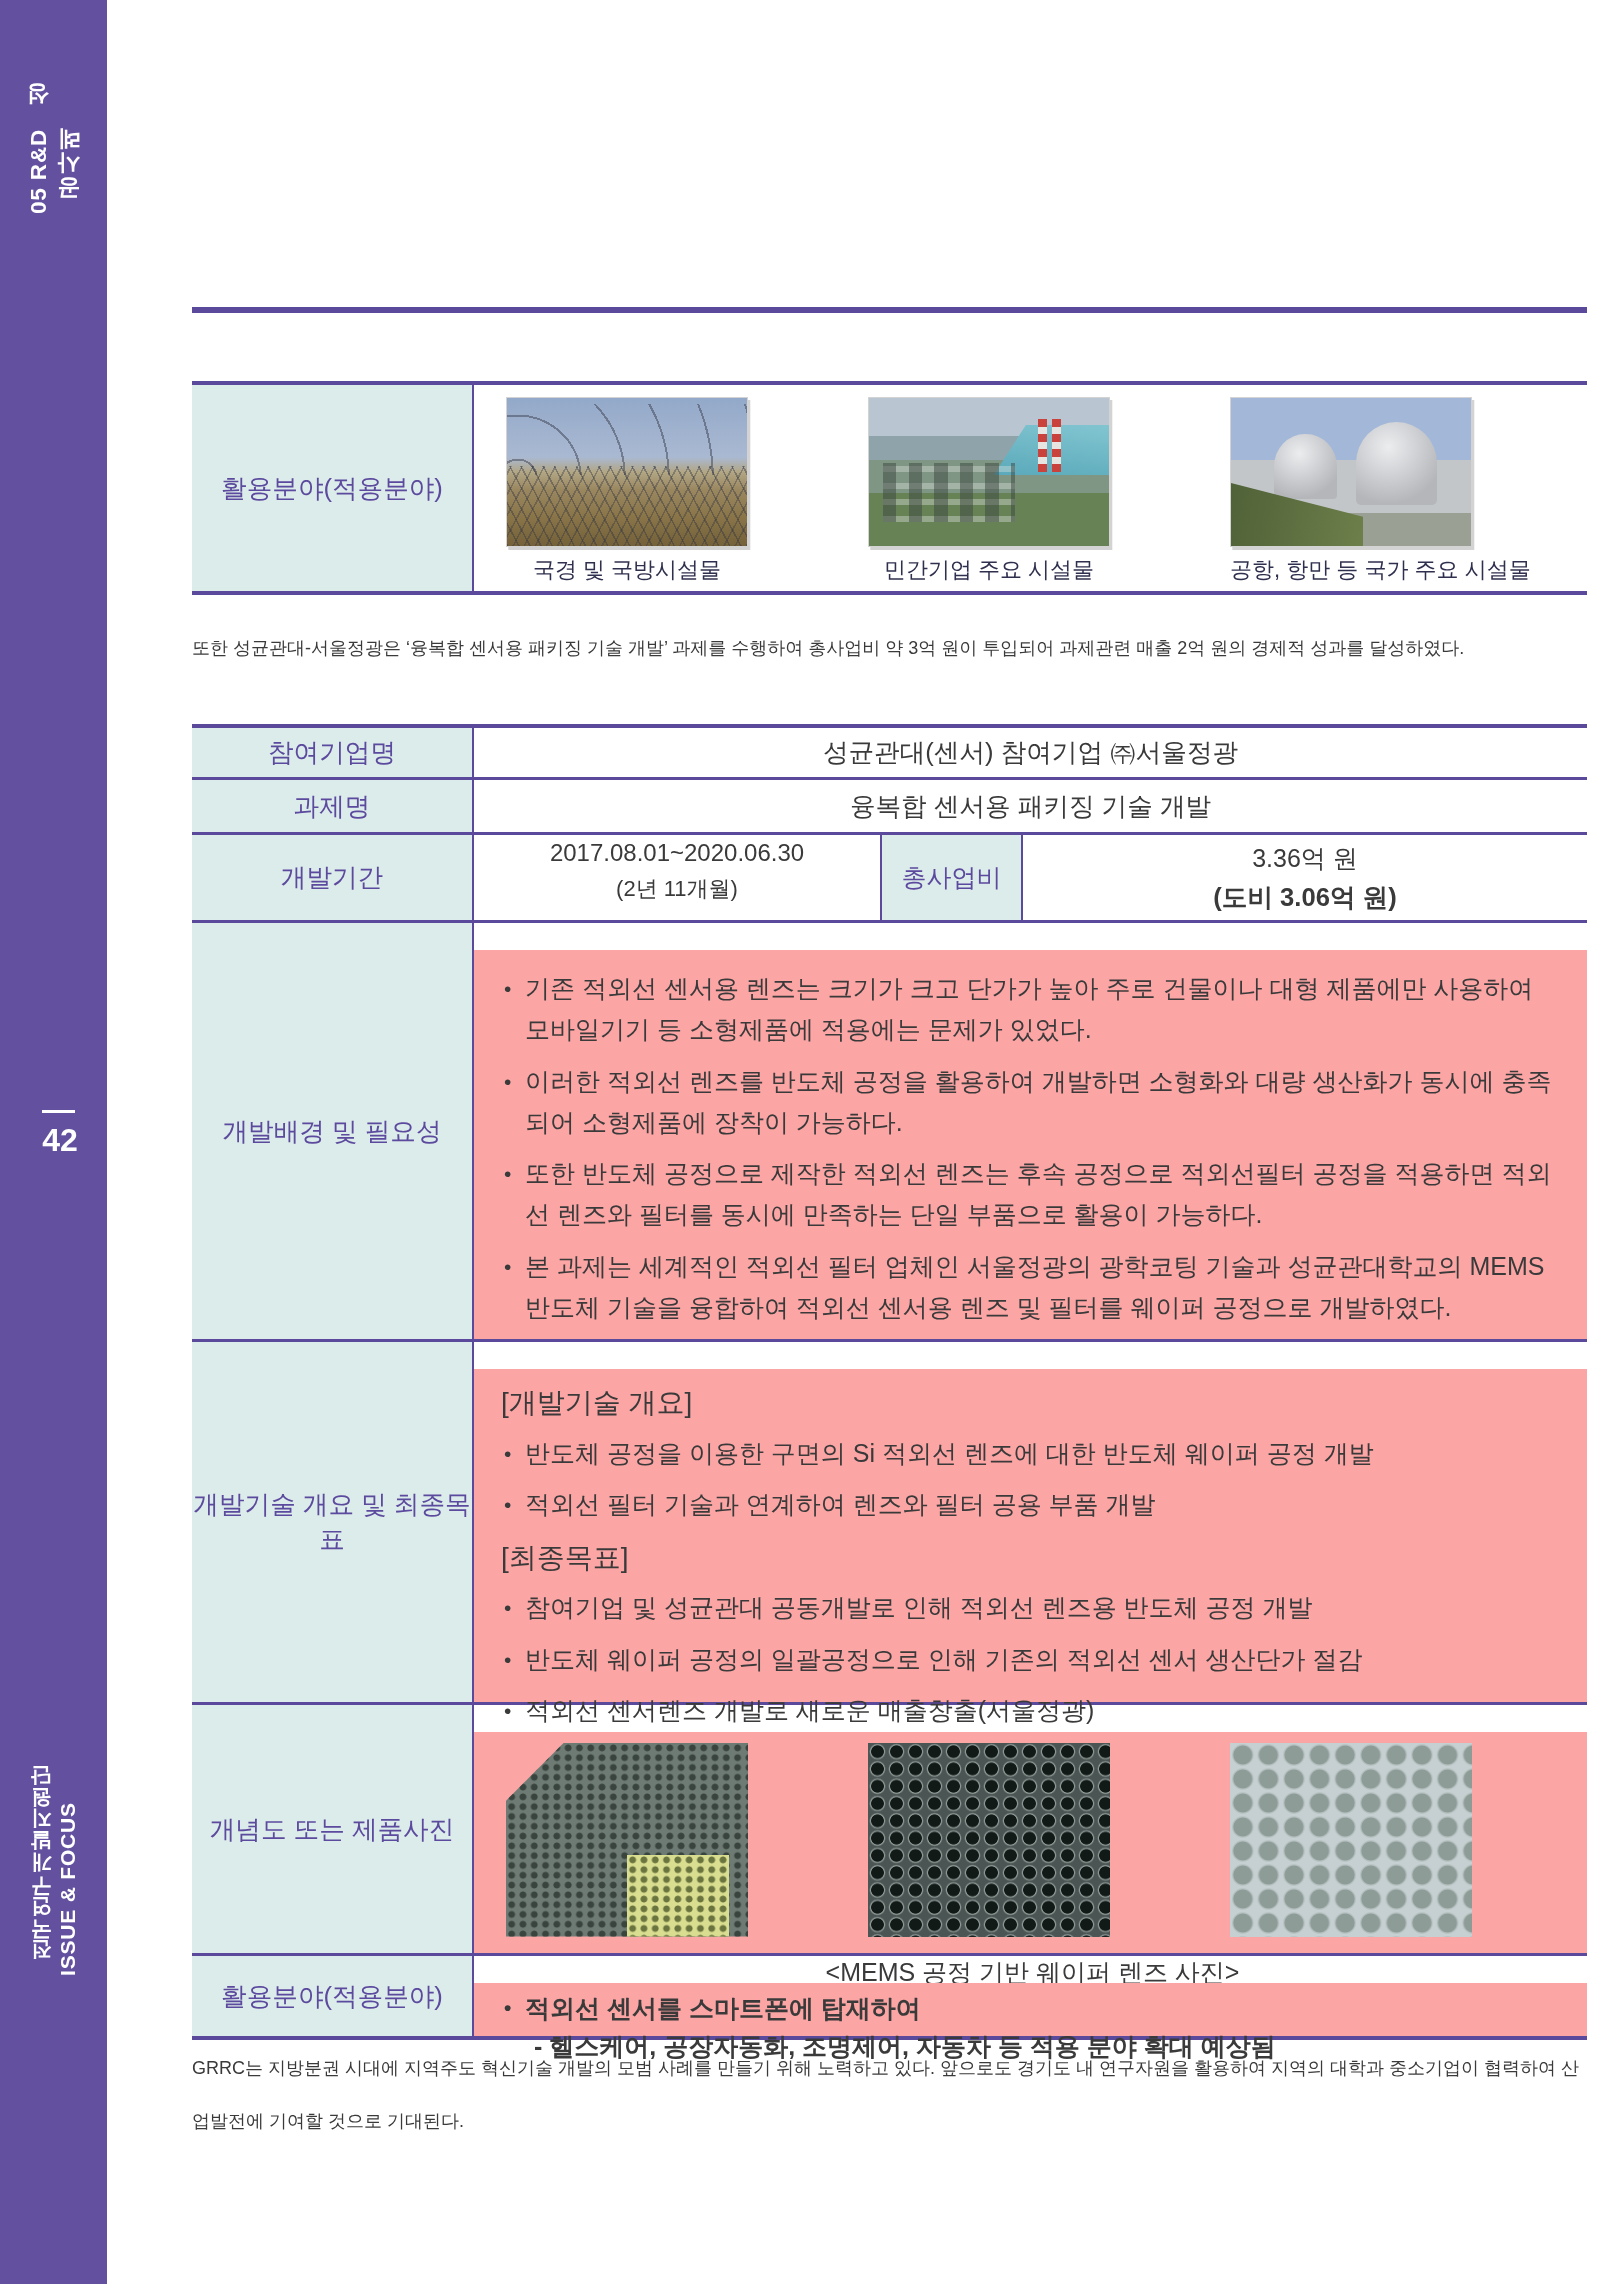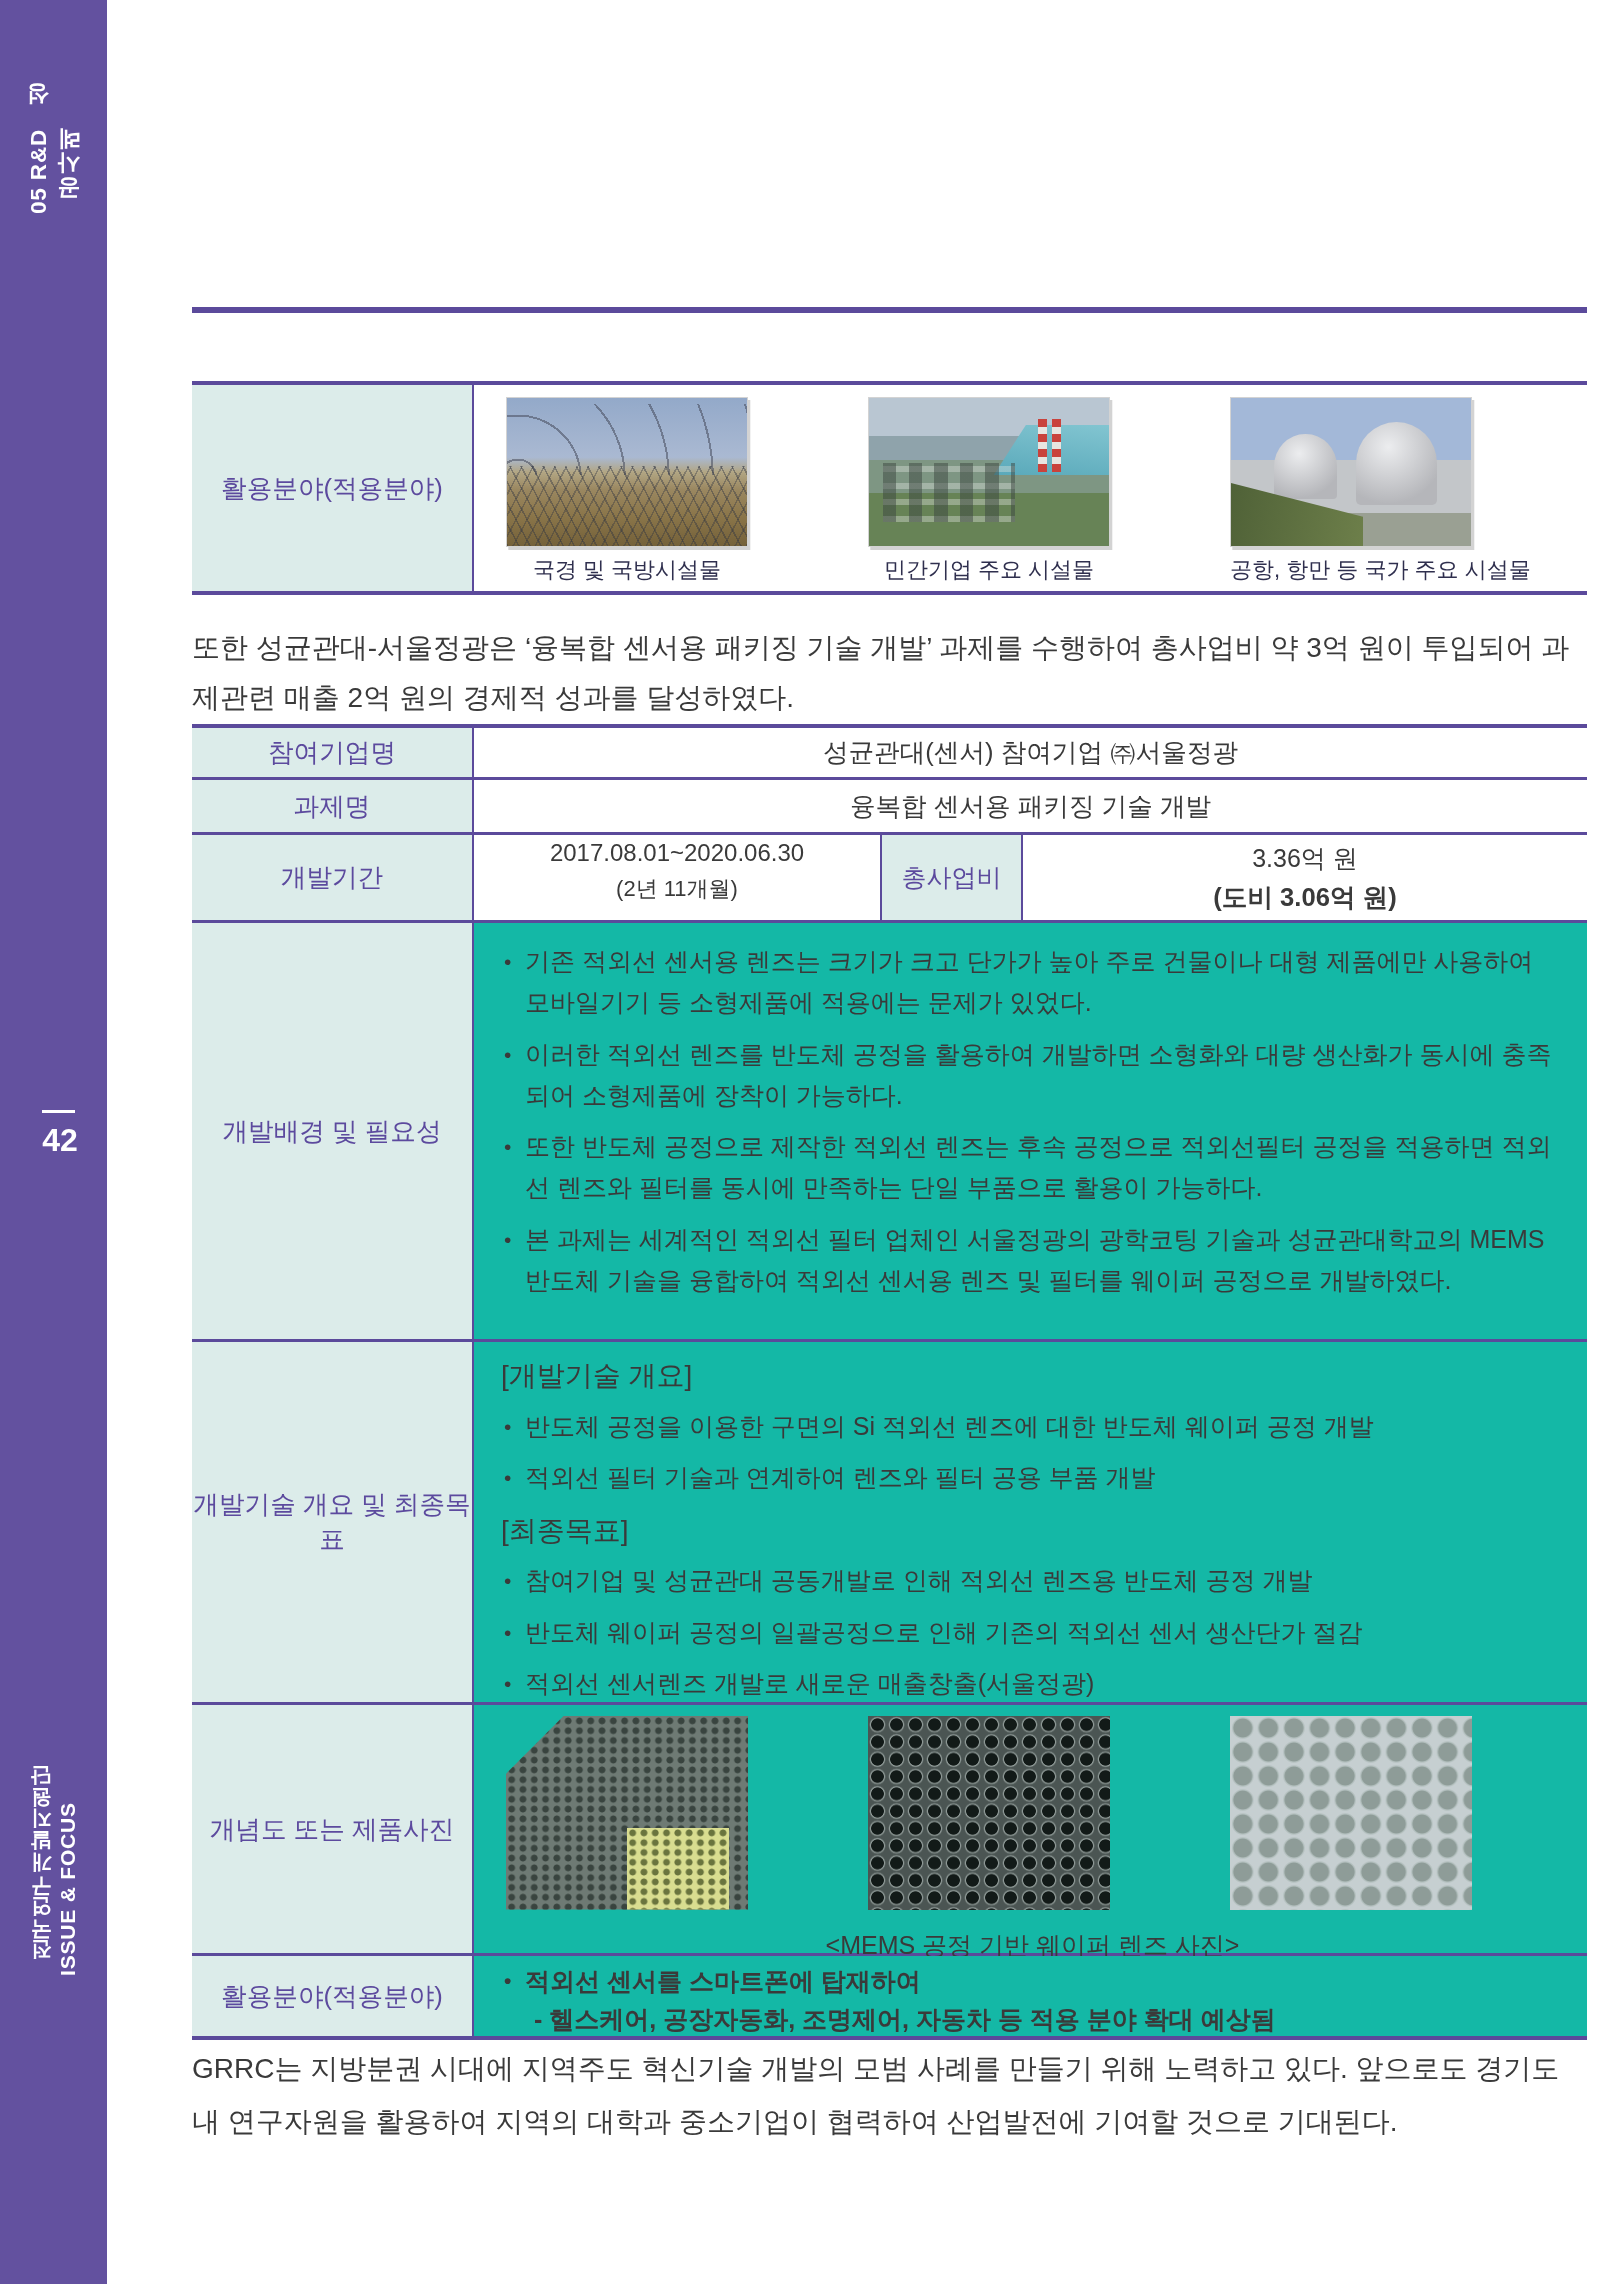--- a/index.html
+++ b/index.html
@@ -60,21 +60,21 @@
 
   
   .nuclear{background:linear-gradient(180deg,#a3b8d8 0 42%,#c3c6c9 42% 78%,#9aa093 78% 100%);}
   .nuclear .dome{position:absolute;background:radial-gradient(circle at 40% 30%,#ecedef,#b5b6ba 75%);border-radius:50% 50% 6% 6%;}
   .nuclear .d1{left:18%;top:24%;width:26%;height:44%;}
   .nuclear .d2{left:52%;top:16%;width:34%;height:56%;}
   .nuclear .slope{position:absolute;left:0;bottom:0;width:55%;height:52%;
     background:linear-gradient(100deg,#4f6137,#6d7f4a);clip-path:polygon(0 18%,100% 62%,100% 100%,0 100%);}
 
   
-  .para{position:absolute;left:0;width:1395px;color:var(--body-text);font-size:28px;line-height:50px;}
+  .para{position:absolute;left:0;width:1395px;color:var(--body-text);font-size:18px;line-height:50px;}
   .para.p1{top:623px;}
   .para.p2{top:2042px;line-height:53px;}
 
   
   .table2{position:absolute;left:0;top:724px;width:1395px;
           border-top:4.5px solid var(--purple);border-bottom:4.5px solid var(--purple);}
   .trow{display:flex;border-bottom:3px solid var(--purple);}
   .trow:last-child{border-bottom:none;}
   .trow .lbl-cell{width:282px;flex:none;}
   .trow .val{flex:1;background:#fff;display:flex;align-items:center;justify-content:center;
@@ -82,21 +82,21 @@
   .r1{height:52px;} .r2{height:55px;justify-content:space-between;} .r3{height:88px;}
   .r4{height:419px;} .r5{height:363px;} .r6{height:251px;} .r7{height:80px;}
   .r3 .period-val{width:408px;flex:none;display:flex;flex-direction:column;align-items:center;
                   color:var(--body-text);font-size:24px;line-height:36px;border-right:2.3px solid var(--purple);}
   .r3 .period-sub{font-size:22px;}
   .r3 .budget-lbl{width:141px;flex:none;background:var(--label-bg);display:flex;align-items:center;justify-content:center;
                   color:var(--label-text);font-size:25px;font-weight:500;border-right:2.3px solid var(--purple);}
   .r3 .budget-val{flex:1;display:flex;flex-direction:column;align-items:center;justify-content:center;
                   color:var(--body-text);font-size:25px;line-height:39px;}
   .r3 .budget-sub{font-weight:bold;font-size:25.6px;}
-  .cellbody{flex:1;background:#14b8a6;padding:18px 30px 0 27px;}
+  .cellbody{flex:1;background:#fca5a5;padding:18px 30px 0 27px;margin-top:27px;}
   .b{position:relative;padding-left:24px;margin-bottom:10.5px;color:var(--body-text);font-size:25px;line-height:41px;}
   .b::before{content:"\2022";position:absolute;left:3px;top:0;font-size:21px;color:var(--body-text);}
   .sechead{color:var(--body-text);font-size:28px;line-height:44px;margin-bottom:7.5px;font-weight:500;}
   .r5 .cellbody{padding-top:12px;}
   .r6 .cellbody{padding:10.5px 0 0 32px;}
   .wafers{display:flex;gap:120px;}
   .wafer{width:242px;height:194px;position:relative;overflow:hidden;}
   .waferA{background-color:#6e7a74;
     background-image:radial-gradient(circle,#39443f 0 3px,transparent 3.8px);background-size:11.3px 9.8px;
     clip-path:polygon(24% 0,100% 0,100% 100%,0 100%,0 30%);}

